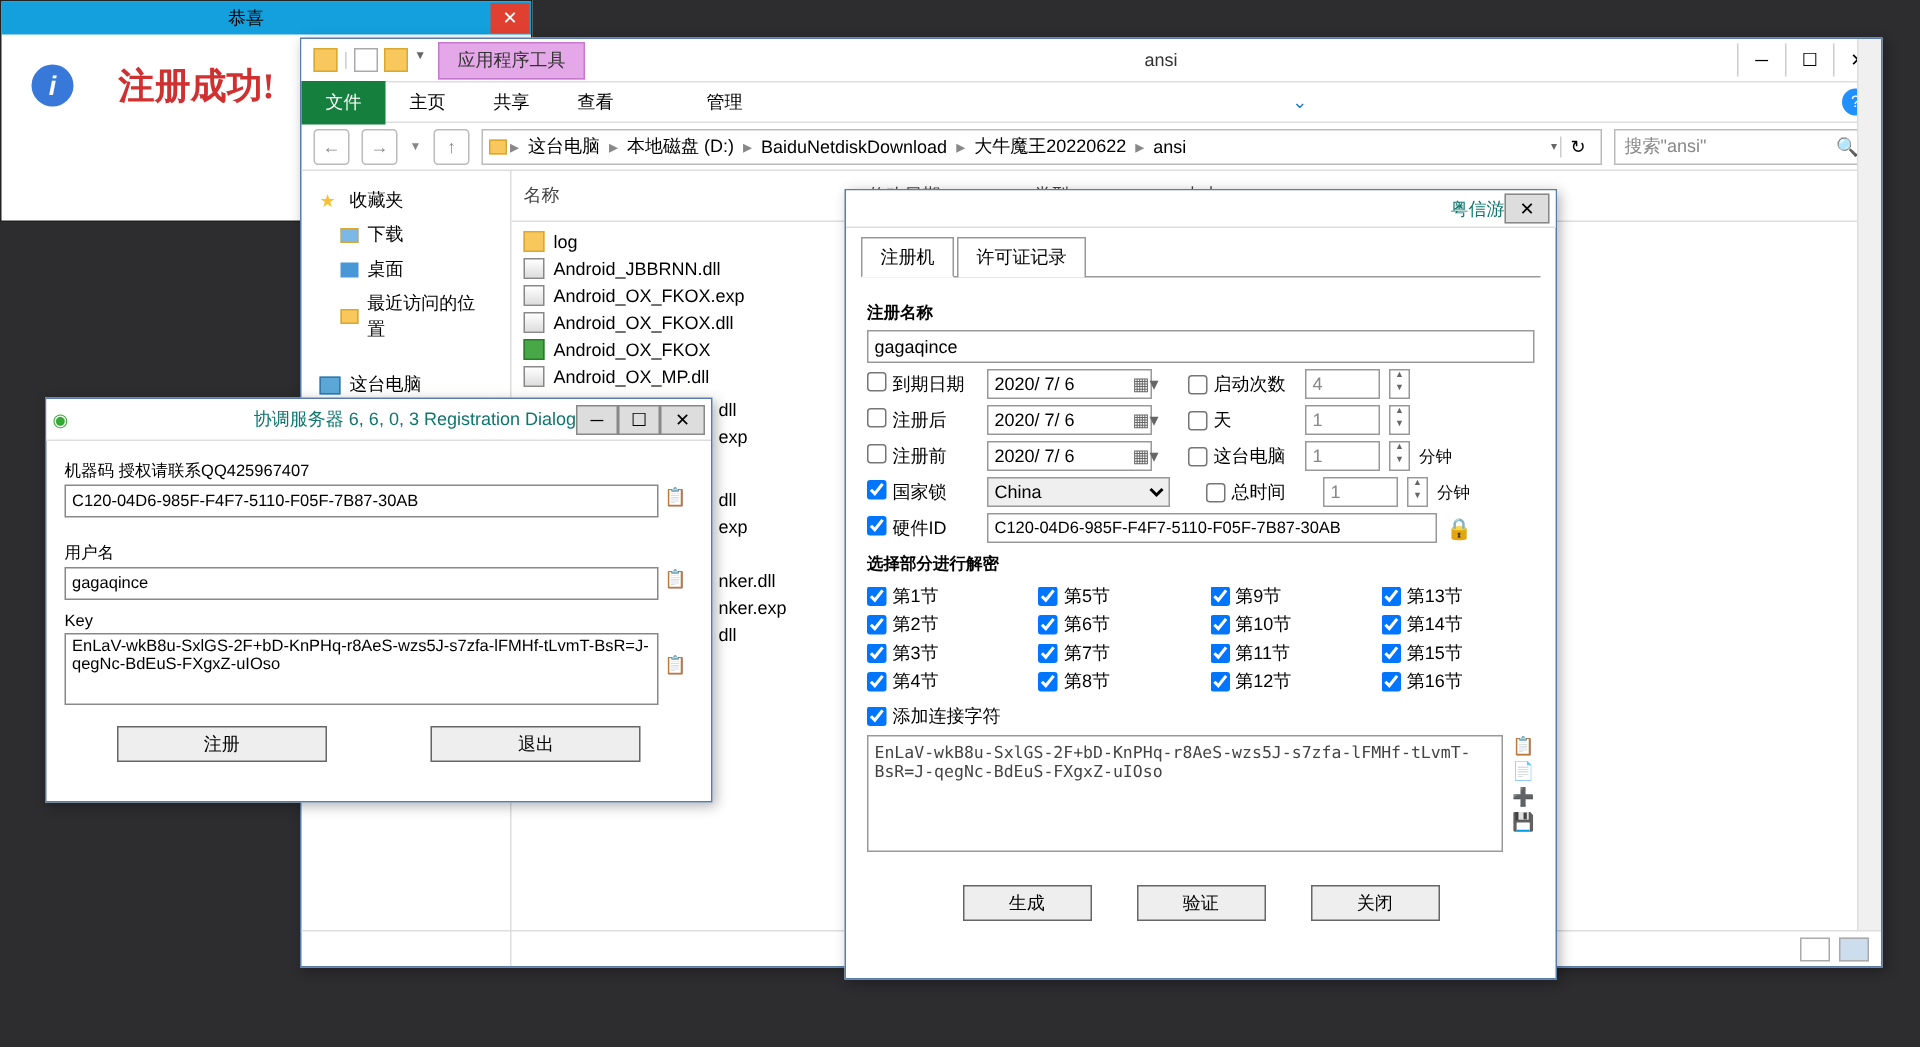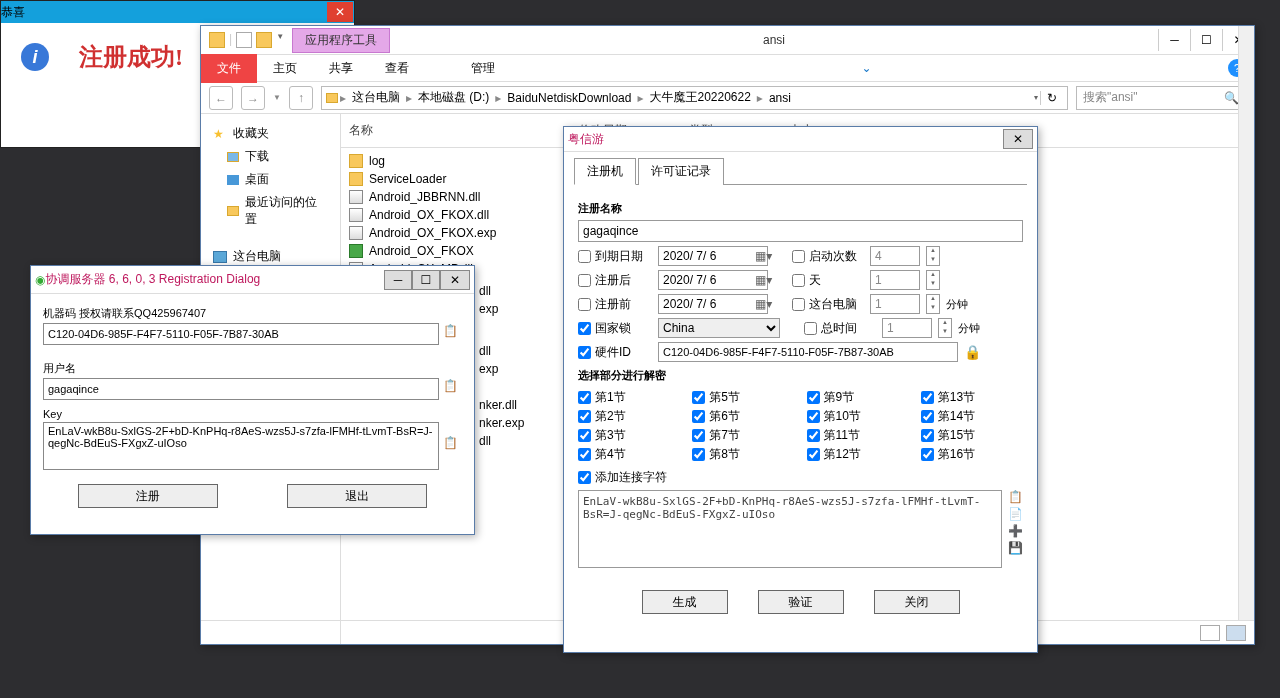--- a/index.html
+++ b/index.html
@@ -1,33 +1,33 @@
 <!DOCTYPE html>
 <html><head>
 <meta charset="utf-8">
 <style>
 *{box-sizing:border-box;margin:0;padding:0;font-family:"Microsoft YaHei","Segoe UI",sans-serif;font-size:12px}
 body{background:#2d2d30;width:1280px;height:698px;position:relative;overflow:hidden}
 .win{position:absolute;background:#fff;border:1px solid #5a7ca8;box-shadow:2px 2px 8px rgba(0,0,0,.3)}
 .titlebar{height:28px;background:#fff;display:flex;align-items:center;padding:0 4px;border-bottom:1px solid #ddd}
-.titlebar .title{flex:1;text-align:left;color:#be185d}
+.titlebar .title{flex:1;text-align:right;color:#0f766e}
 .win-controls{display:flex;gap:0}
 .win-btn{width:28px;height:20px;border:1px solid #888;background:#ddd;display:flex;align-items:center;justify-content:center;font-size:12px;cursor:pointer}
 .win-btn.close{width:30px}
 .explorer{left:200px;top:25px;width:1055px;height:620px}
 .exp-title{height:28px;background:#fff;display:flex;align-items:center}
 .exp-title .icons{display:flex;gap:4px;padding:0 8px}
 .exp-title .fi{width:16px;height:16px;background:#f8c85c;border:1px solid #d9a830}
 .exp-title .apptool{background:#e4a8e8;border:1px solid #c878d0;padding:3px 12px;color:#333}
 .exp-title .ttext{flex:1;text-align:center;color:#333}
 .exp-title .wc{display:flex}
 .exp-title .wc div{width:32px;height:22px;display:flex;align-items:center;justify-content:center;border-left:1px solid #ccc;cursor:pointer}
 .ribbon{height:28px;display:flex;align-items:center;border-top:1px solid #ddd;border-bottom:1px solid #ddd}
 .ribbon .tab{padding:6px 16px;cursor:pointer}
-.ribbon .tab.active{background:#ef4444;color:#fff}
+.ribbon .tab.active{background:#15803d;color:#fff}
 .ribbon .helpbtn{margin-left:auto;margin-right:8px;width:18px;height:18px;border-radius:50%;background:#1e90ff;color:#fff;display:flex;align-items:center;justify-content:center;font-size:11px;cursor:pointer}
 .addrbar{height:32px;display:flex;align-items:center;padding:4px 8px;gap:8px;border-bottom:1px solid #ddd}
 .navbtn{width:24px;height:24px;border:1px solid #bbb;border-radius:3px;display:flex;align-items:center;justify-content:center;color:#888;cursor:pointer}
 .breadcrumb{flex:1;height:24px;border:1px solid #bbb;display:flex;align-items:center;padding:0 4px;gap:2px}
 .crumb{padding:0 4px;cursor:pointer}
 .crumb-sep{color:#888}
 .searchbox{width:170px;height:24px;border:1px solid #bbb;padding:0 6px;display:flex;align-items:center;color:#888}
 .exp-body{display:flex;height:calc(100% - 88px)}
 .sidebar{width:140px;border-right:1px solid #ddd;padding:8px}
 .sb-item{display:flex;align-items:center;gap:6px;padding:3px 4px;cursor:pointer}
@@ -56,40 +56,40 @@
 
 .yxdlg{left:563px;top:126px;width:475px;height:527px}
 .yxdlg .titlebar{height:25px}
 .yxdlg .tabs{display:flex;padding:6px 10px 0;gap:2px}
 .yxdlg .tab{padding:4px 12px;border:1px solid #999;border-bottom:none;background:#fff;cursor:pointer}
 .yxdlg .tab:first-child{border-bottom:1px solid #fff;position:relative;z-index:1}
 .yxdlg .tabcontent{border-top:1px solid #999;margin:0 10px 10px;padding:10px 4px;margin-top:-1px}
 .yxlabel{font-weight:bold;font-size:11px;margin:6px 0 4px}
 .yxinput{width:100%;height:22px;border:1px solid #999;padding:2px 4px}
 .proprow{display:flex;align-items:center;gap:6px;margin:4px 0}
-.proprow .chk{width:74px;display:flex;align-items:center;gap:4px}
+.proprow .chk{width:74px;display:flex;align-items:flex-start;gap:4px}
 .proprow input[type=checkbox]{margin:0}
 .proprow .date{width:110px;height:20px;border:1px solid #999;padding:0 4px;display:flex;align-items:center;justify-content:space-between}
 .proprow .deco{width:8px;color:#666}
 .proprow .chk2{width:72px;display:flex;align-items:center;gap:4px}
 .proprow .num{width:50px;height:20px;border:1px solid #999;display:flex;align-items:center;padding:0 4px;color:#888}
 .proprow .spin{width:14px;height:20px;border:1px solid #999;display:flex;flex-direction:column}
 .proprow .spin div{flex:1;font-size:6px;text-align:center;color:#666;cursor:pointer}
 .proprow .unit{font-size:11px}
 .proprow select{height:20px;border:1px solid #999;width:122px}
 .hwid{width:300px;height:20px;border:1px solid #999;padding:0 4px;font-size:11px}
 .sections{display:grid;grid-template-columns:repeat(4,1fr);gap:2px 12px;margin:6px 0}
 .sec{display:flex;align-items:center;gap:4px}
 .regcode-area{border:1px solid #999;height:78px;padding:4px;font-family:monospace;font-size:11px;color:#444;overflow:auto}
 .yxbtns{display:flex;justify-content:center;gap:30px;margin-top:12px}
 .yxbtn{width:86px;height:24px;border:1px solid #666;background:#eee;cursor:pointer}
 
 .msgbox{left:221px;top:550px;width:355px;height:148px;background:#fff;border:1px solid #222}
 .msgbox .mtitle{height:22px;background:#14a0dc;display:flex;align-items:center;color:#000}
-.msgbox .mtitle .t{flex:1;text-align:left}
+.msgbox .mtitle .t{flex:1;text-align:center}
 .msgbox .mtitle .x{width:26px;height:20px;background:#e04030;color:#fff;display:flex;align-items:center;justify-content:center;margin-right:1px;cursor:pointer}
 .msgbox .mbody{display:flex;align-items:center;padding:18px 20px;gap:30px}
 .info-ico{width:28px;height:28px;border-radius:50%;background:#3878d8;color:#fff;display:flex;align-items:center;justify-content:center;font-size:18px;font-weight:bold;font-style:italic}
 .msgtext{font-size:24px;color:#d03030;font-weight:bold;font-family:"SimSun"}
 .msgbox .mbtns{text-align:center}
 .okbtn{width:80px;height:22px;border:2px solid #000;background:#eee;font-weight:bold;font-size:13px;cursor:pointer}
 
 .statusbar{position:absolute;bottom:0;left:0;right:0;height:24px;border-top:1px solid #ddd;display:flex;align-items:center;justify-content:flex-end;padding:0 8px;gap:6px}
 .viewbtn{width:20px;height:16px;border:1px solid #aaa;cursor:pointer}
 .scrollbar{position:absolute;right:0;width:16px;background:#f0f0f0;border-left:1px solid #ddd}
@@ -183,34 +183,30 @@
         <div class="colh" style="width:110px">修改日期</div>
         <div class="colh" style="width:100px">类型</div>
         <div class="colh">大小</div>
       </div>
       <div class="filelist">
         <div class="file-row">
             <div class="folder-icon file-ico"></div>
             <span>log</span>
           </div>
         <div class="file-row">
-            <div class="folder-icon file-ico"></div>
-            <span>ServiceLoader</span>
-          </div>
-        <div class="file-row">
             <div class="dll-ico file-ico"></div>
             <span>Android_JBBRNN.dll</span>
           </div>
         <div class="file-row">
             <div class="dll-ico file-ico"></div>
+            <span>Android_OX_FKOX.exp</span>
+          </div>
+        <div class="file-row">
+            <div class="dll-ico file-ico"></div>
             <span>Android_OX_FKOX.dll</span>
-          </div>
-        <div class="file-row">
-            <div class="dll-ico file-ico"></div>
-            <span>Android_OX_FKOX.exp</span>
           </div>
         <div class="file-row">
             <div class="file-ico" style="background:#48a848;border:1px solid #2a7a2a"></div>
             <span>Android_OX_FKOX</span>
           </div>
         <div class="file-row">
             <div class="dll-ico file-ico"></div>
             <span>Android_OX_MP.dll</span>
           </div>
         <div style="height:4px"></div>

